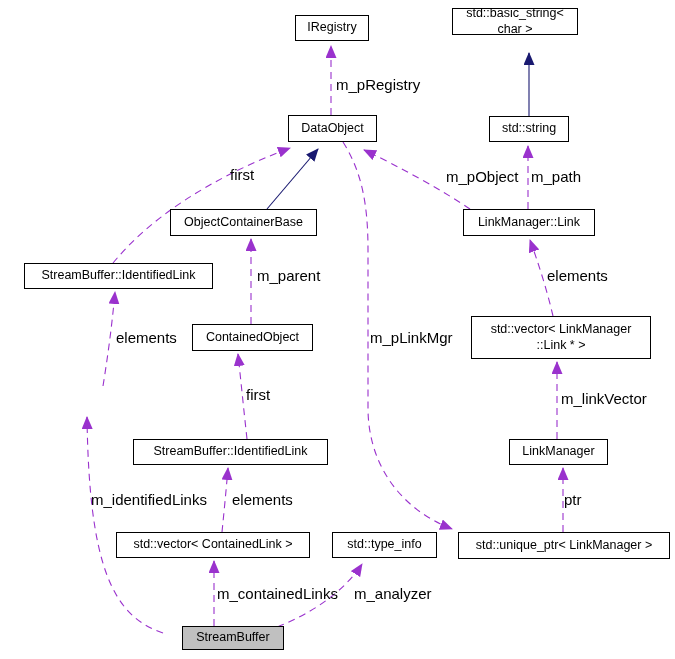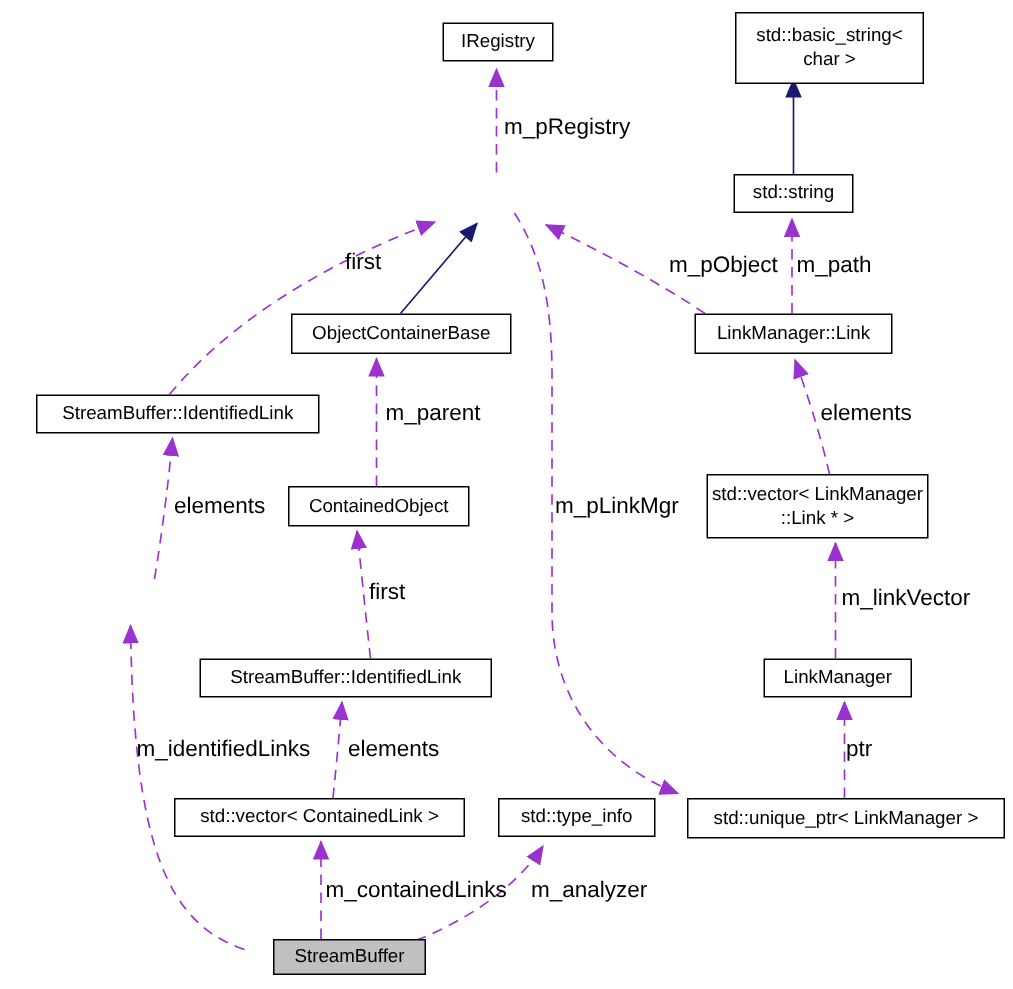--- a/index.html
+++ b/index.html
@@ -51,47 +51,50 @@
     <path class="edash" d="M222,532 C224,512 226,492 228,468" marker-end="url(#arrowP)"></path>
     <path class="edash" d="M214,626 L214,561" marker-end="url(#arrowP)"></path>
     <path class="edash" d="M163,633 C112,616 89,565 87,417" marker-end="url(#arrowP)"></path>
     <path class="edash" d="M266,631 C308,617 344,592 362,564" marker-end="url(#arrowP)"></path>
   </svg>
 
   <div class="node" style="left:295px;top:15px;width:74px;height:26px">
     <span>IRegistry</span>
   </div>
 
-  <div class="node" style="left:490px;top:8px;width:126px;height:48px">
+  <div class="node" style="left:452px;top:8px;width:126px;height:27px">
     <span>std::basic_string&lt;</span>
     <span>char &gt;</span>
   </div>
 
+  <div class="node" style="left:288px;top:115px;width:89px;height:27px">
+    <span>DataObject</span>
+  </div>
 
   <div class="node" style="left:489px;top:116px;width:80px;height:26px">
     <span>std::string</span>
   </div>
 
-  <div class="node" style="left:194px;top:209px;width:147px;height:27px">
+  <div class="node" style="left:170px;top:209px;width:147px;height:27px">
     <span>ObjectContainerBase</span>
   </div>
 
   <div class="node" style="left:463px;top:209px;width:132px;height:27px">
     <span>LinkManager::Link</span>
   </div>
 
   <div class="node" style="left:24px;top:263px;width:189px;height:26px">
     <span>StreamBuffer::IdentifiedLink</span>
   </div>
 
   <div class="node" style="left:192px;top:324px;width:121px;height:27px">
     <span>ContainedObject</span>
   </div>
 
-  <div class="node" style="left:471px;top:316px;width:148px;height:43px">
+  <div class="node" style="left:471px;top:316px;width:180px;height:43px">
     <span>std::vector&lt; LinkManager</span>
     <span>::Link * &gt;</span>
   </div>
 
 
   <div class="node" style="left:133px;top:439px;width:195px;height:26px">
     <span>StreamBuffer::IdentifiedLink</span>
   </div>
 
   <div class="node" style="left:509px;top:439px;width:99px;height:26px">

